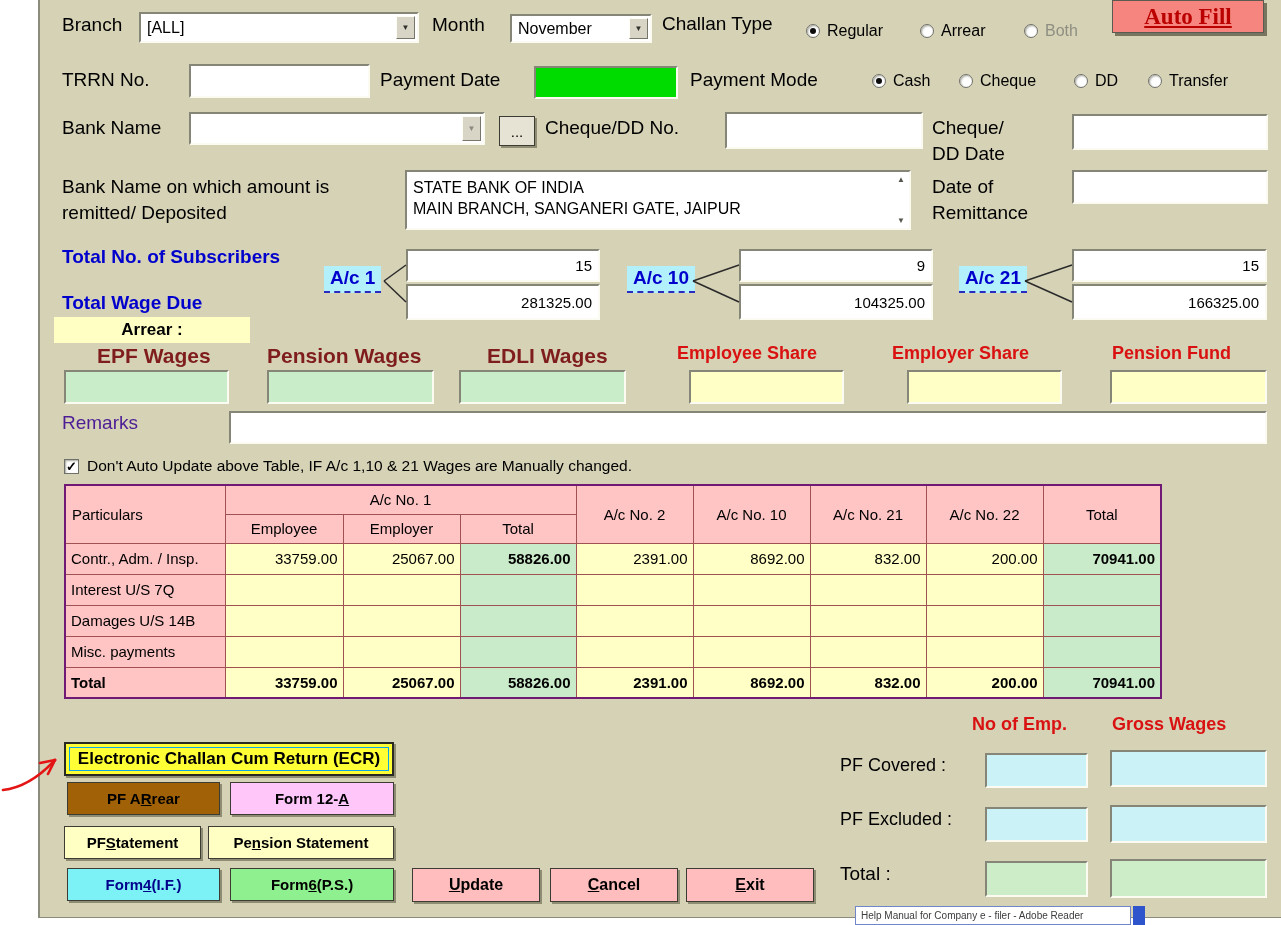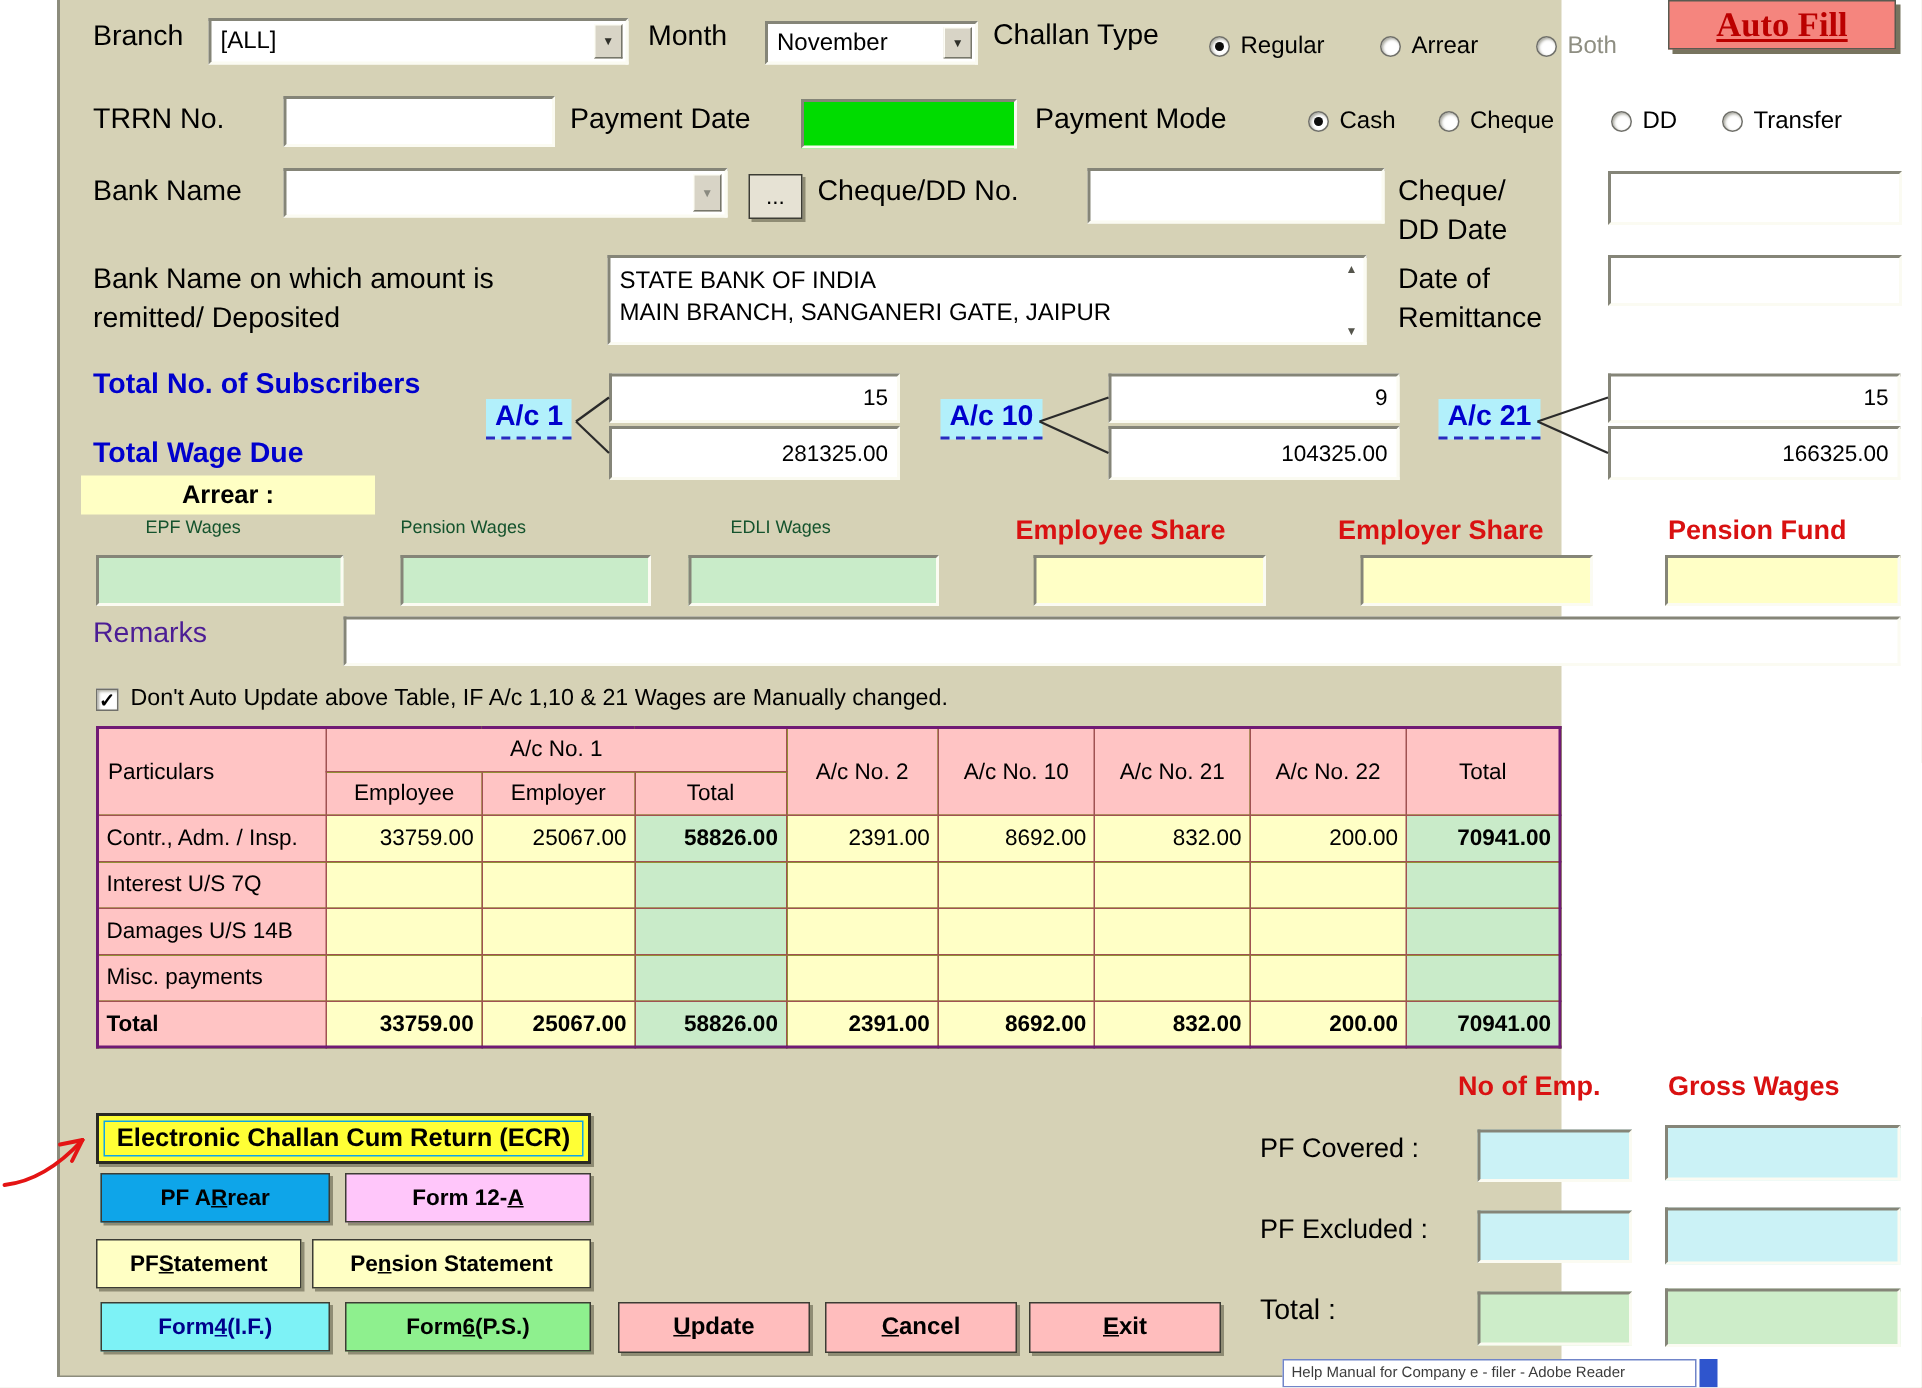--- a/index.html
+++ b/index.html
@@ -1,25 +1,25 @@
 <!DOCTYPE html>
 <html><head>
 <meta charset="utf-8">
 <style>
   *{margin:0;padding:0;box-sizing:border-box}
   html,body{background:#fff}
   body{font-family:"Liberation Sans",sans-serif;color:#000}
   #stage{position:relative;width:1281px;height:925px;background:#fff;overflow:hidden}
-  #form{position:absolute;left:38px;top:0;width:1003px;height:918px;background:#d6d2b6;
+  #form{position:absolute;left:38px;top:0;width:1243px;height:918px;background:#d6d2b6;
         border-left:2px solid #8c8c7c;border-bottom:1px solid #8c8c7c}
   .abs{position:absolute}
   .lbl{font-size:19px;white-space:nowrap}
   .lbl2{font-size:19px;line-height:26px;white-space:nowrap}
   .blue{color:#0000cd;font-weight:bold;font-size:19px;white-space:nowrap}
-  .magenta{color:#14532d;font-weight:normal;font-size:12px;white-space:nowrap}
+  .magenta{color:#7f1d1d;font-weight:bold;font-size:21px;white-space:nowrap}
   .redh{color:#d91111;font-weight:bold;font-size:18px;white-space:nowrap}
   .sunken{background:#fff;border:2px solid;border-color:#858578 #fbfbf2 #fbfbf2 #858578}
   .field{display:flex;align-items:center;font-size:16px;padding:0 6px;overflow:hidden;white-space:nowrap}
   .num{justify-content:flex-end;font-size:15px}
   .ddtext{display:flex;align-items:center;font-size:16px;padding:0 24px 0 6px;height:100%;overflow:hidden;white-space:nowrap}
   .arrow-btn{position:absolute;right:2px;top:2px;bottom:2px;width:19px;background:#d8d4c6;
              border:1px solid;border-color:#fdfdf6 #76766a #76766a #fdfdf6;
              display:flex;align-items:center;justify-content:center;font-size:8px;color:#30302a}
   .radio-opt{display:flex;align-items:center;gap:7px}
   .radio{width:14px;height:14px;border-radius:50%;background:#fff;border:1px solid #70706a;
@@ -279,21 +279,21 @@
     <div class="abs redh" style="left:1072px;top:714px">Gross Wages</div>
 
     <div id="ecr-btn" class="abs" style="left:24px;top:742px;width:330px;height:34px">
       <div id="ecr-inner">Electronic Challan Cum Return (ECR)</div>
     </div>
 
     <div class="abs lbl" style="left:800px;top:755px;font-size:18px">PF Covered :</div>
     <div class="abs sunken field num" style="left:945px;top:753px;width:103px;height:35px;background:#cbf2f6"></div>
     <div class="abs sunken field num" style="left:1070px;top:750px;width:157px;height:37px;background:#cbf2f6"></div>
 
-    <div class="abs btn" style="left:27px;top:782px;width:153px;height:33px;background:#0ea5e9">
+    <div class="abs btn" style="left:27px;top:782px;width:153px;height:33px;background:#a16207">
         <span>PF A</span>
         <span class="key">R</span>
         <span>rear</span>
       </div>
     <div class="abs btn" style="left:190px;top:782px;width:164px;height:33px;background:#ffc6fa">
         <span>Form 12-</span>
         <span class="key">A</span>
         <span></span>
       </div>
 

